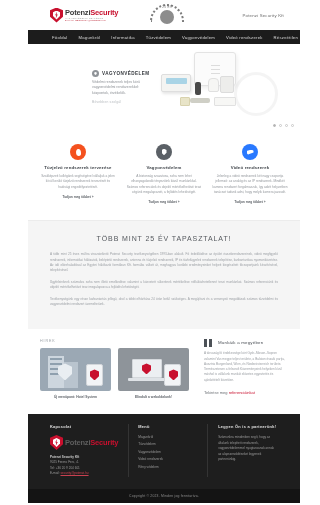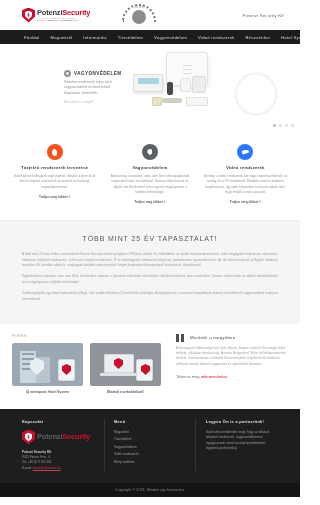--- a/index.html
+++ b/index.html
@@ -1,21 +1,21 @@
 <!DOCTYPE html>
 <html><head>
 <meta charset="utf-8">
 <style>
   * { box-sizing: border-box; margin: 0; padding: 0; }
   html, body {
     width: 300px; height: 505px;
     font-family: "Liberation Sans", sans-serif;
     background: #ffffff; overflow: hidden;
   }
-  .page { width: 300px; height: 505px; position: relative; }
+  .page { width: 300px; height: 505px; position: relative; padding-left: 28px; }
 
   
   .topbar {
     height: 30px; background: #ffffff;
     display: flex; align-items: center; padding: 0 8px;
   }
   .brand { display: flex; align-items: center; gap: 2px; margin-left: 14px; }
   .brand-shield {
     width: 13px; height: 15px; position: relative; flex: 0 0 auto;
     background: #c8102e;

